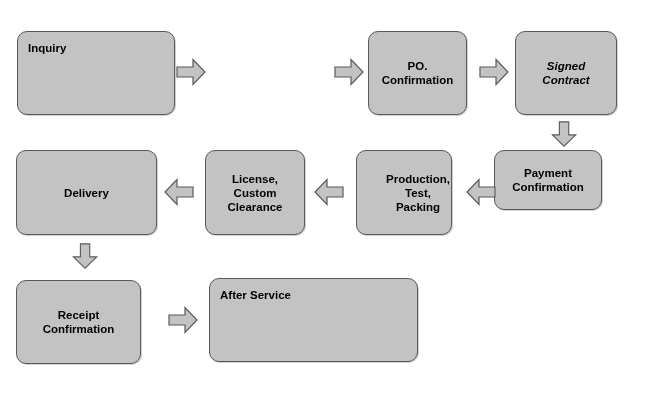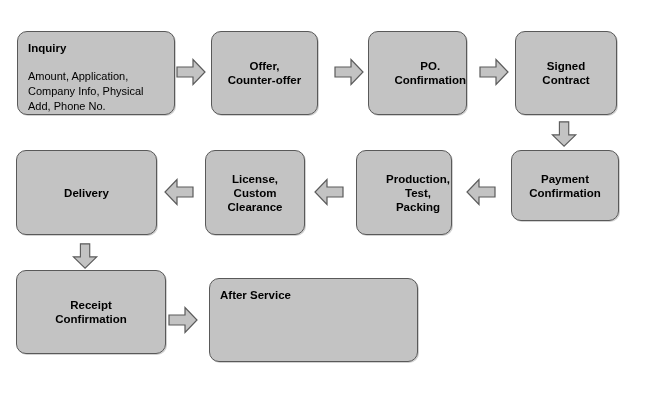--- a/index.html
+++ b/index.html
@@ -27,21 +27,21 @@
     color: #000000;
     box-shadow: 1px 1px 0 rgba(0,0,0,0.18);
   }
   .node.centered {
     align-items: center;
     text-align: center;
   }
   .node.lefted {
     align-items: flex-start;
     text-align: left;
-    justify-content: space-between;
+    justify-content: flex-start;
   }
   .node-title {
     font-weight: bold;
     font-size: 11.5px;
     line-height: 14px;
     white-space: pre-line;
   }
   .node.lefted .node-title {
     padding: 9px 0 0 10px;
     font-size: 11.5px;
@@ -66,54 +66,47 @@
     stroke-width: 1.2;
     stroke-linejoin: miter;
   }
 </style>
 </head>
 <body>
 
 <div id="canvas">
     <div class="node lefted" style="left: 17px; top: 31px; width: 158px; height: 84px;">
       <div class="node-title">Inquiry</div>
-      <div class="node-body">Amount, Application,
-Company Info, Physical
-Add, Phone No.</div>
     </div>
-    <div class="node centered" style="left: 211px; top: 31px; width: 107px; height: 84px;">
-      <div class="node-title">Offer,
-Counter-offer</div>
-    </div>
-    <div class="node centered" style="left: 368px; top: 31px; width: 99px; height: 84px; align-items: flex-end;">
+    <div class="node centered" style="left: 368px; top: 31px; width: 99px; height: 84px;">
       <div class="node-title">PO.
 Confirmation</div>
     </div>
-    <div class="node centered" style="left: 515px; top: 31px; width: 102px; height: 84px;">
+    <div class="node centered" style="left: 515px; top: 31px; width: 102px; height: 84px; font-style: italic;">
       <div class="node-title">Signed
 Contract</div>
     </div>
-    <div class="node centered" style="left: 511px; top: 150px; width: 108px; height: 71px;">
+    <div class="node centered" style="left: 494px; top: 150px; width: 108px; height: 60px;">
       <div class="node-title">Payment
 Confirmation</div>
     </div>
     <div class="node centered" style="left: 356px; top: 150px; width: 96px; height: 85px; padding-left: 28px;">
       <div class="node-title">Production,
 Test,
 Packing</div>
     </div>
     <div class="node centered" style="left: 205px; top: 150px; width: 100px; height: 85px;">
       <div class="node-title">License,
 Custom
 Clearance</div>
     </div>
     <div class="node centered" style="left: 16px; top: 150px; width: 141px; height: 85px;">
       <div class="node-title">Delivery</div>
     </div>
-    <div class="node centered" style="left: 16px; top: 270px; width: 150px; height: 84px; text-align: center;">
+    <div class="node centered" style="left: 16px; top: 280px; width: 125px; height: 84px; text-align: center;">
       <div class="node-title">Receipt
 Confirmation</div>
     </div>
     <div class="node lefted" style="left: 209px; top: 278px; width: 209px; height: 84px; gap: 9px;">
       <div class="node-title">After Service</div>
     </div>
     <div class="arrow" style="left: 176px; top: 58px; width: 30px; height: 28px;">
       <svg width="30" height="28" viewBox="0 0 30 28">
         <path d="M1,9 L17,9 L17,1.5 L29,14 L17,26.5 L17,19 L1,19 Z"></path>
       </svg>

